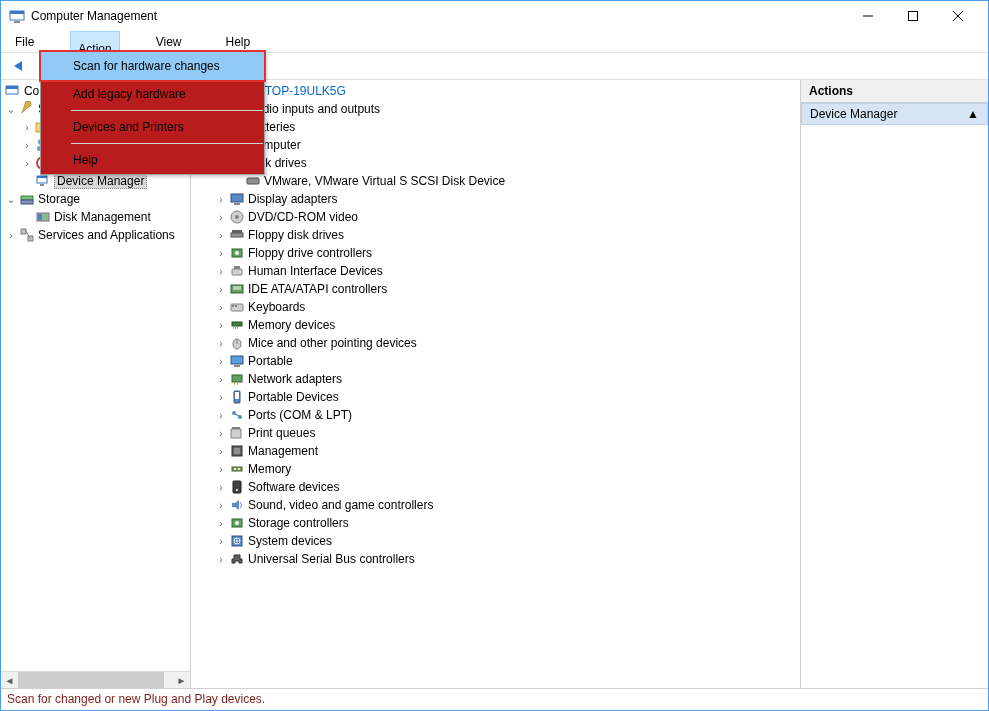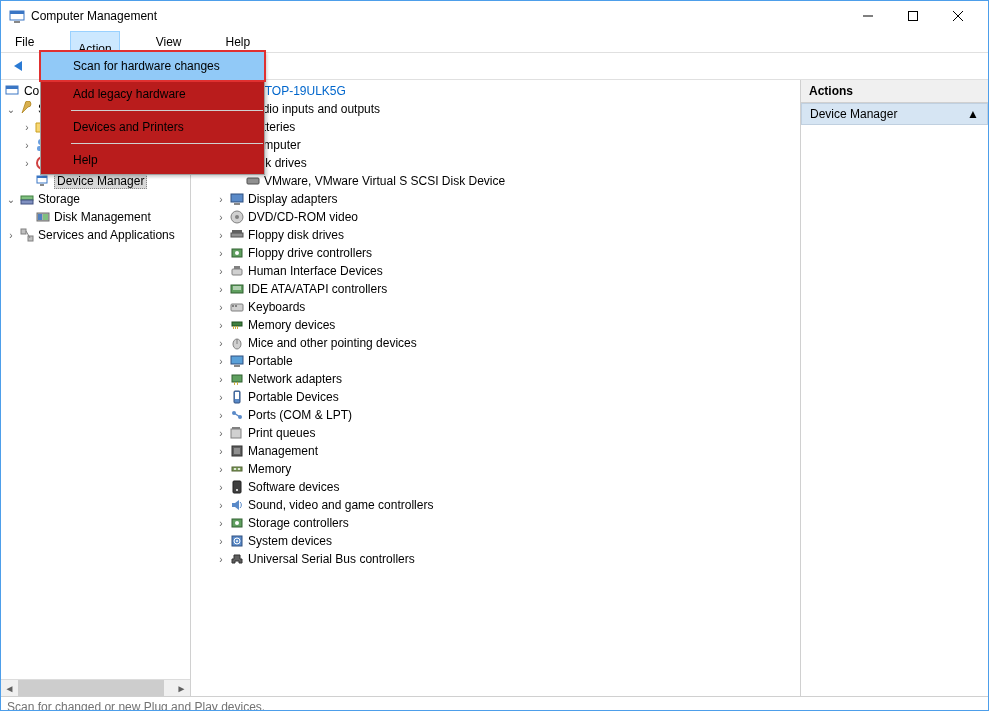--- a/index.html
+++ b/index.html
@@ -24,21 +24,21 @@
 .mid { flex: 1; overflow: auto; background:#fff; padding-top:2px;}
 .right { width: 188px; border-left: 1px solid #d0d0d0; display: flex; flex-direction:column;}
 .rhead{background:#f0f0f0;border-bottom:1px solid #d0d0d0;padding:4px 8px;font-weight:bold;font-size:12px;}
 .rshade{background:#d6e5f3;border:1px solid #c0d0e0;margin:0;padding:3px 8px;display:flex;align-items:center;justify-content:space-between;font-size:12px;}
 .ract{padding:6px 4px 6px 24px;display:flex;align-items:center;justify-content:space-between;}
 .node{display:flex;align-items:center;height:18px;white-space:nowrap;cursor:default;}
 .tw{width:16px;display:flex;justify-content:center;color:#666;font-size:10px;}
 .nicon{width:16px;height:16px;margin-right:3px;flex:none;display:flex;align-items:center;justify-content:center;}
 .node.sel .lbl{background:#d8d8d8;border:1px dotted #888;padding:0 2px;}
 .node.root .lbl{color:#0066cc;}
-.statusbar{height:14px;border-top:1px solid #d0d0d0;padding:3px 6px;font-size:12px;color:#737373;}
+.statusbar{height:22px;border-top:1px solid #d0d0d0;padding:3px 6px;font-size:12px;color:#7f1d1d;}
 .hscroll{height:17px;background:#f0f0f0;border-top:1px solid #dcdcdc;position:relative;}
 .hscroll .thumb{position:absolute;left:17px;top:0;bottom:0;width:146px;background:#cdcdcd;}
 .hscroll .arr{position:absolute;top:0;bottom:0;width:17px;display:flex;align-items:center;justify-content:center;color:#606060;font-size:10px;}
 svg{display:block}
 </style>
 </head>
 <body>
 
 <div class="titlebar">
   <span class="ticon">

